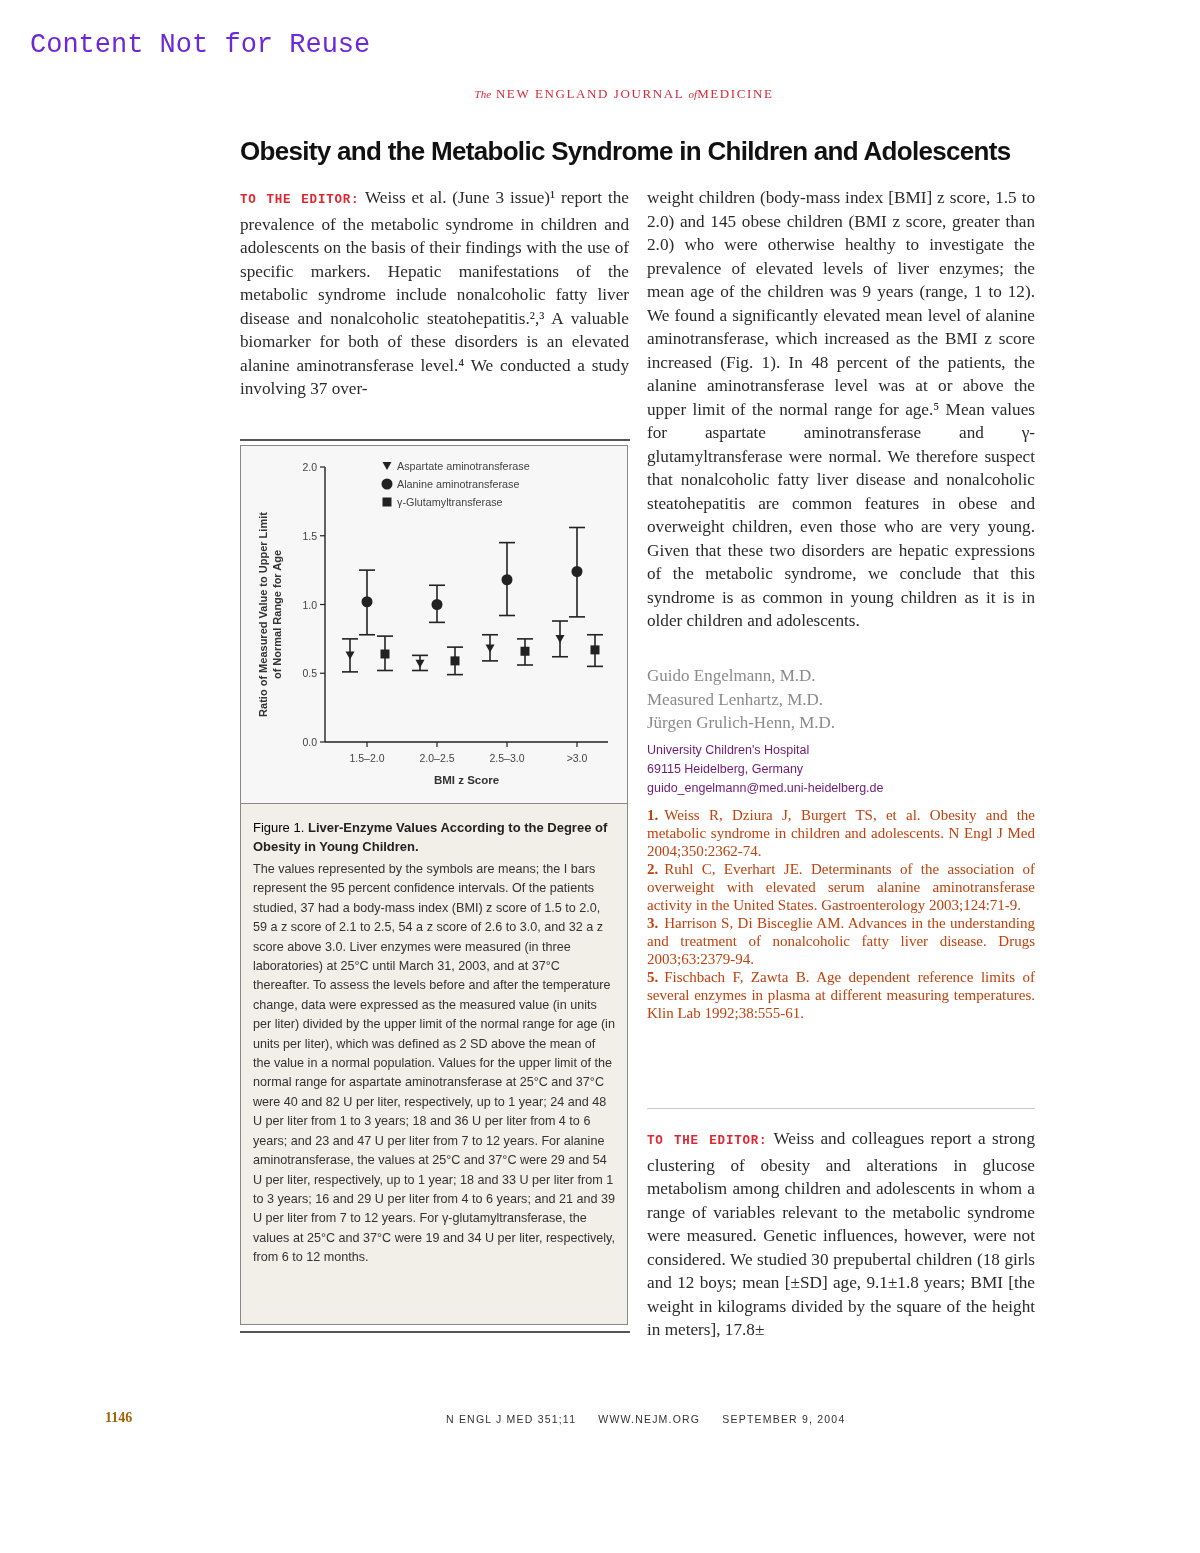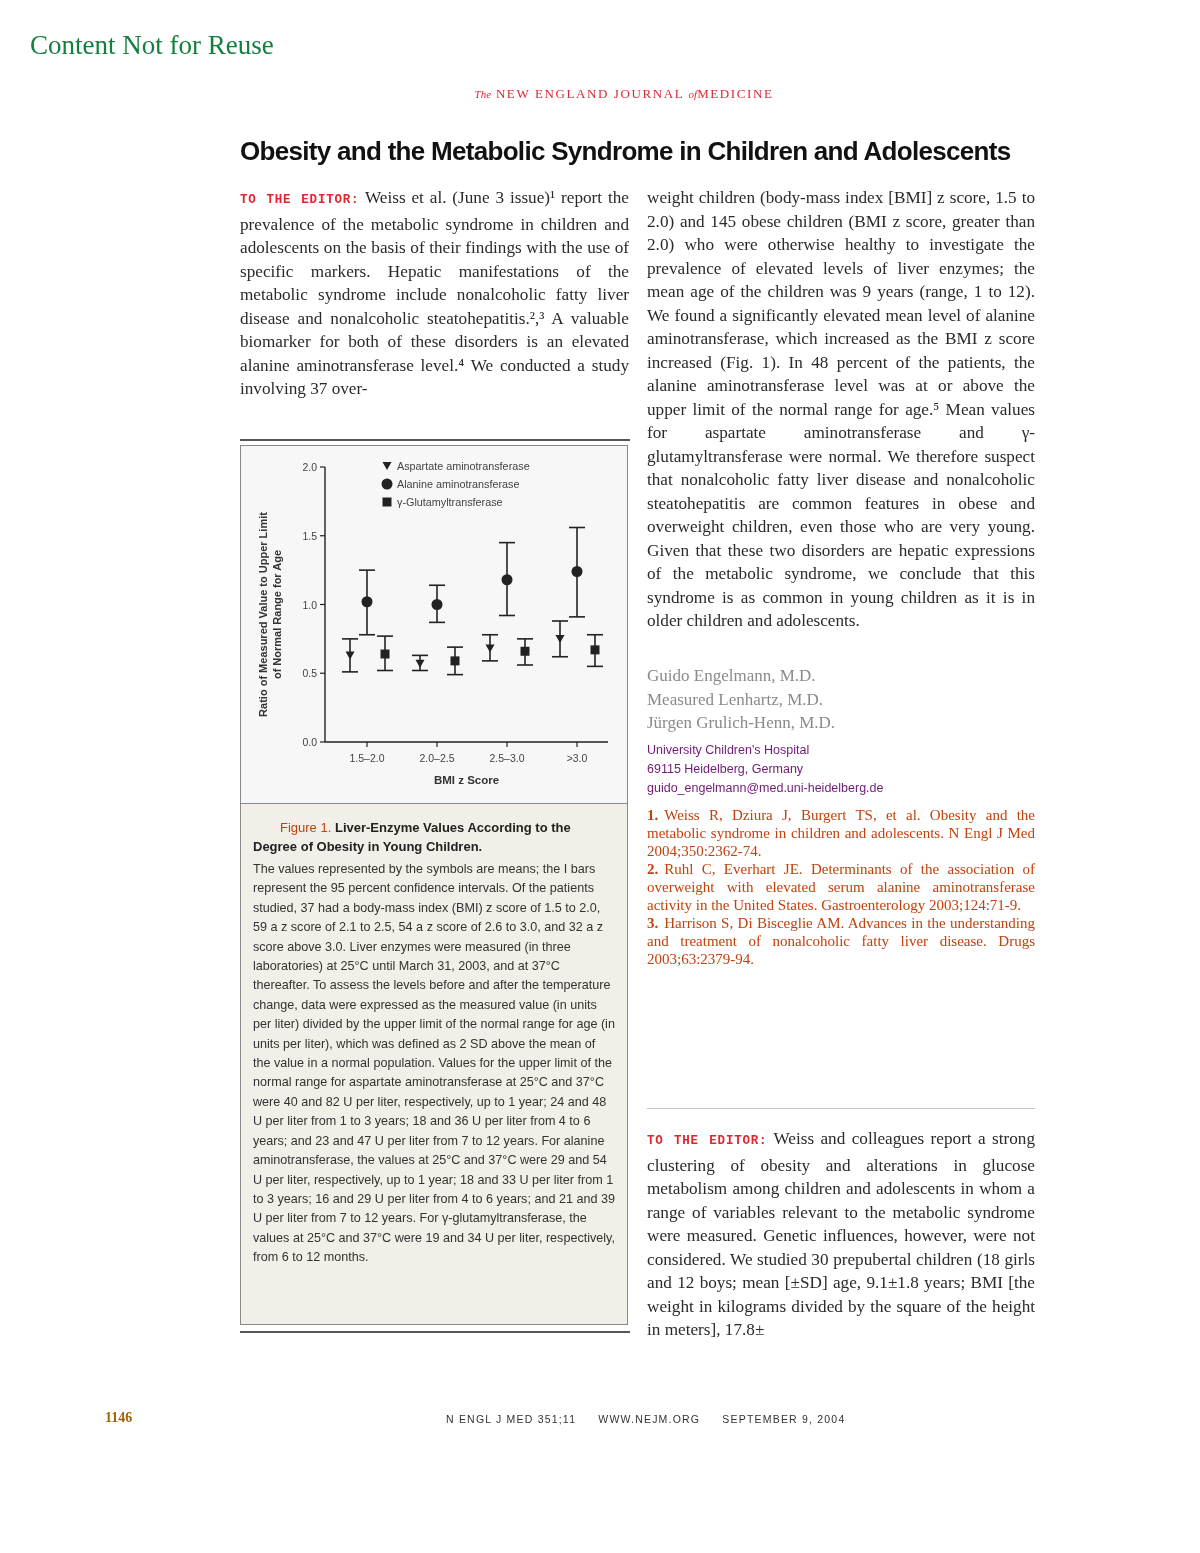--- a/index.html
+++ b/index.html
@@ -1,34 +1,34 @@
 <!DOCTYPE html>
 <html><head>
 <meta charset="utf-8">
 <style>
   html, body { margin: 0; padding: 0; }
   body { width: 1200px; height: 1553px; background: #ffffff; position: relative; overflow: hidden; font-family: "Liberation Serif", serif; color: #222; }
-  .watermark { position: absolute; left: 30px; top: 30px; font-family: Liberation Serif, serif; font-size: 27px; color: #15803d; }
+  .watermark { position: absolute; left: 30px; top: 30px; font-family: Liberation Mono, monospace; font-size: 27px; color: #6d28d9; }
   .journal { position: absolute; left: 0; width: 1200px; top: 86px; text-align: center; font-family: "Liberation Serif", serif; font-size: 13px; letter-spacing: 1.6px; color: #d9283a; padding-left: 24px; }
   .journal .sm { font-style: italic; font-size: 11px; letter-spacing: 0; }
   .title { position: absolute; left: 240px; top: 136px; width: 800px; font-family: "Liberation Sans", sans-serif; font-weight: bold; font-size: 26px; letter-spacing: -0.7px; color: #111; white-space: nowrap; }
   .col { position: absolute; font-size: 17.2px; line-height: 23.5px; color: #2a2a2a; text-align: justify; }
   .col p { margin: 0; }
   .lead { font-family: Liberation Mono, monospace; font-weight: bold; font-size: 12.5px; color: #e0252f; letter-spacing: 0.8px; }
   .authors { position: absolute; left: 647px; top: 664px; font-family: Liberation Serif, serif; font-size: 17px; line-height: 23.5px; color: #8a8a8a; }
   .affil { position: absolute; left: 647px; top: 741px; font-family: "Liberation Sans", sans-serif; font-size: 12.5px; line-height: 19px; color: #701a75; }
   .refs { position: absolute; left: 647px; top: 806px; width: 388px; font-size: 15px; line-height: 18px; color: #c2410c; text-align: justify; }
   .refs .ref { margin: 0; }
   .refs .num { font-weight: bold; margin-right: 6px; }
   .divider { position: absolute; left: 647px; top: 1108px; width: 388px; height: 1px; background: #c8c8c8; }
   .fig-rule-top { position: absolute; left: 240px; top: 439px; width: 390px; height: 2px; background: #555; }
   .fig-frame { position: absolute; left: 240px; top: 445px; width: 388px; height: 880px; border: 1px solid #888; background: #f7f7f7; box-sizing: border-box; }
   .fig-caption { position: absolute; left: 241px; top: 803px; width: 386px; height: 521px; background: #f2eee8; border-top: 1px solid #888; box-sizing: border-box; padding: 14px 12px 0 12px; font-family: "Liberation Sans", sans-serif; font-size: 12.6px; line-height: 19.4px; color: #333; }
   .fig-caption .cap-title { font-weight: bold; font-size: 13px; line-height: 19px; color: #222; margin-bottom: 4px; }
-  .fig-caption .cap-label { color: #c2410c; font-weight: normal; margin-left: 27px; }
+  .fig-caption .cap-label { color: #000000; font-weight: normal; }
   .fig-rule-bottom { position: absolute; left: 240px; top: 1331px; width: 390px; height: 2px; background: #555; }
   .chart { position: absolute; left: 241px; top: 446px; width: 386px; height: 356px; }
   .footer-page { position: absolute; left: 105px; top: 1410px; font-family: "Liberation Serif", serif; font-weight: bold; font-size: 14px; color: #a16207; }
   .footer-cite { position: absolute; left: 446px; top: 1413px; font-family: "Liberation Sans", sans-serif; font-size: 10.5px; letter-spacing: 1.2px; color: #333; }
   .footer-cite span { margin-right: 18px; }
 </style>
 </head>
 <body>
 
 <div class="watermark">Content Not for Reuse</div>
@@ -58,20 +58,21 @@
 <div class="affil">
   <div>University Children's Hospital</div>
   <div>69115 Heidelberg, Germany</div>
   <div>guido_engelmann@med.uni-heidelberg.de</div>
 </div>
 
 <div class="refs">
   <p class="ref"><span class="num">1.</span><span>Weiss R, Dziura J, Burgert TS, et al. Obesity and the metabolic syndrome in children and adolescents. N Engl J Med 2004;350:2362-74.</span></p>
   <p class="ref"><span class="num">2.</span><span>Ruhl C, Everhart JE. Determinants of the association of overweight with elevated serum alanine aminotransferase activity in the United States. Gastroenterology 2003;124:71-9.</span></p>
   <p class="ref"><span class="num">3.</span><span>Harrison S, Di Bisceglie AM. Advances in the understanding and treatment of nonalcoholic fatty liver disease. Drugs 2003;63:2379-94.</span></p>
+  <p class="ref"><span class="num">5.</span><span>Fischbach F, Zawta B. Age dependent reference limits of several enzymes in plasma at different measuring temperatures. Klin Lab 1992;38:555-61.</span></p>
 </div>
 
 <div class="divider"></div>
 
 <div class="col" style="left:647px; top:1127px; width:388px;">
   <p><span class="lead">TO THE EDITOR:</span> <span>Weiss and colleagues report a strong clustering of obesity and alterations in glucose metabolism among children and adolescents in whom a range of variables relevant to the metabolic syndrome were measured. Genetic influences, however, were not considered. We studied 30 prepubertal children (18 girls and 12 boys; mean [±SD] age, 9.1±1.8 years; BMI [the weight in kilograms divided by the square of the height in meters], 17.8±</span></p>
 </div>
 
 <div class="fig-rule-top"></div>
 <div class="fig-frame"></div>

